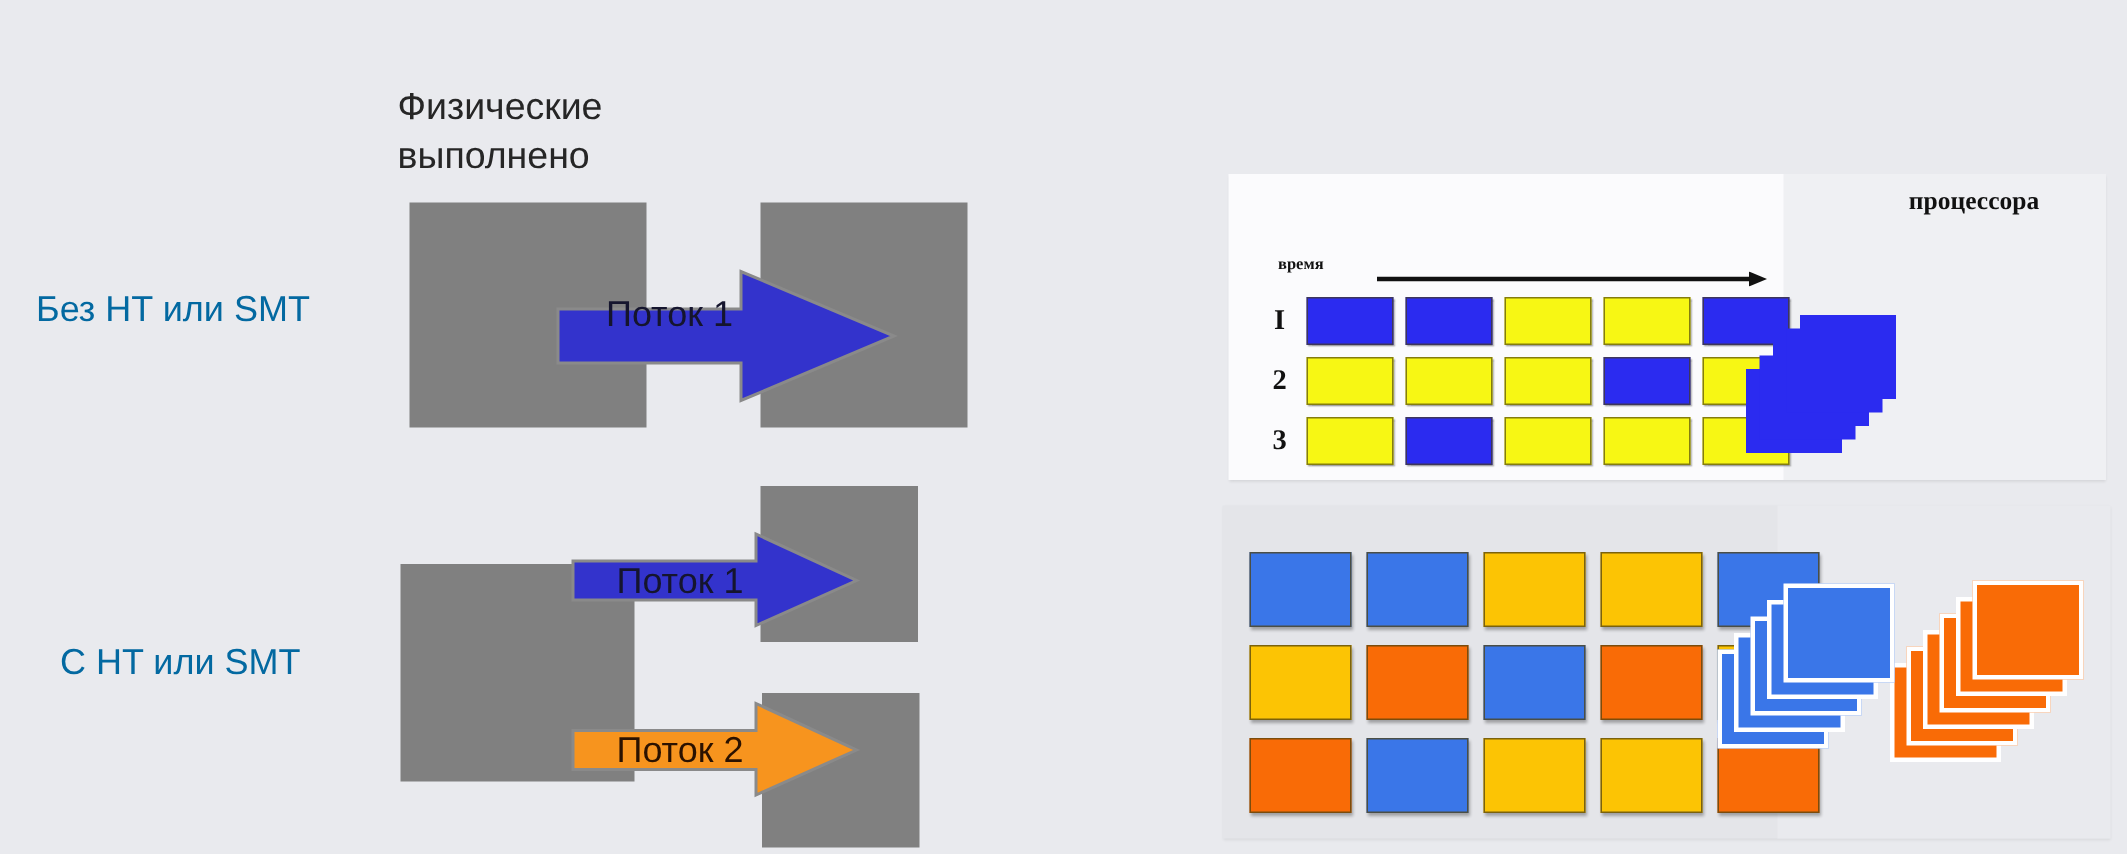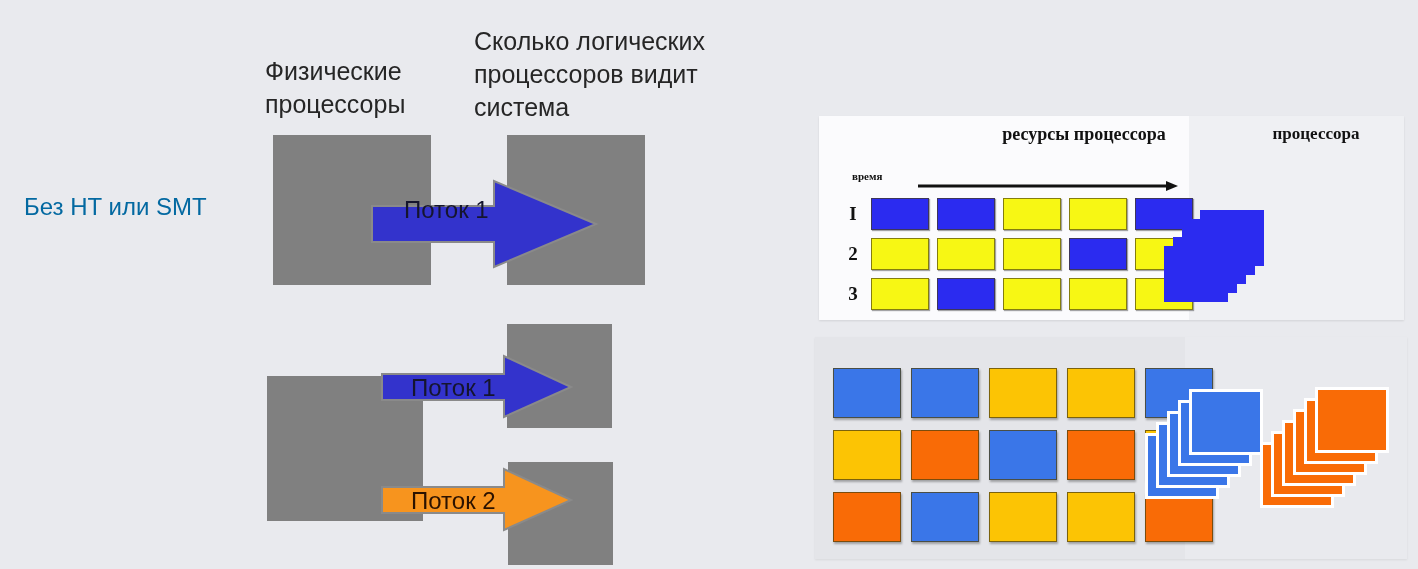--- a/index.html
+++ b/index.html
@@ -128,26 +128,24 @@
     font-size:40px;line-height:32px;font-weight:bold;color:#111;
     font-family:"Liberation Sans", sans-serif;
   }
 </style>
 </head>
 <body>
 
 <div class="stage">
 
   <div class="hdr" id="hdr-physical">Физические
-процессоры</div>
-  <div class="hdr" id="hdr-logical">Сколько логических
-процессоров видит
-система</div>
+выполнено</div>
 
   <div class="rowlabel" id="lbl-noht">Без HT или SMT</div>
+  <div class="rowlabel" id="lbl-ht">С HT или SMT</div>
 
   <div class="gbox" style="left:273px;top:135px;width:158px;height:150px;"></div>
   <div class="gbox" style="left:507px;top:135px;width:138px;height:150px;"></div>
 
   <div class="arrowwrap" style="left:372px;top:181px;width:225px;height:86px;">
     <svg width="225" height="86" viewBox="0 0 225 86">
       <polygon points="0,25 122,25 122,0 224,43 122,86 122,61 0,61" fill="#3333cc" stroke="#8a8a8a" stroke-width="2"></polygon>
     </svg>
   </div>
   <div class="arrowtext" style="left:404px;top:196px;">Поток 1</div>
@@ -166,21 +164,20 @@
   <div class="arrowwrap" style="left:382px;top:469px;width:190px;height:62px;">
     <svg width="190" height="62" viewBox="0 0 190 62">
       <polygon points="0,18 122,18 122,0 189,31 122,61 122,44 0,44" fill="#f7941e" stroke="#8a8a8a" stroke-width="2"></polygon>
     </svg>
   </div>
   <div class="arrowtext" style="left:411px;top:487px;color:#2b1200;">Поток 2</div>
 
   <div class="panel" id="panel-top">
     <div class="donezone"></div>
 
-    <div class="serif-bold" id="cap-resources">ресурсы процессора</div>
     <div class="serif-bold" id="cap-done">процессора</div>
     <div class="serif-bold" id="cap-time">время</div>
 
     <svg class="timearrow" viewBox="0 0 260 10">
       <line x1="0" y1="5" x2="248" y2="5" stroke="#111" stroke-width="3"></line>
       <polygon points="248,0 260,5 248,10" fill="#111"></polygon>
     </svg>
 
     <div class="grid" id="grid-top">
         <div class="grow">

